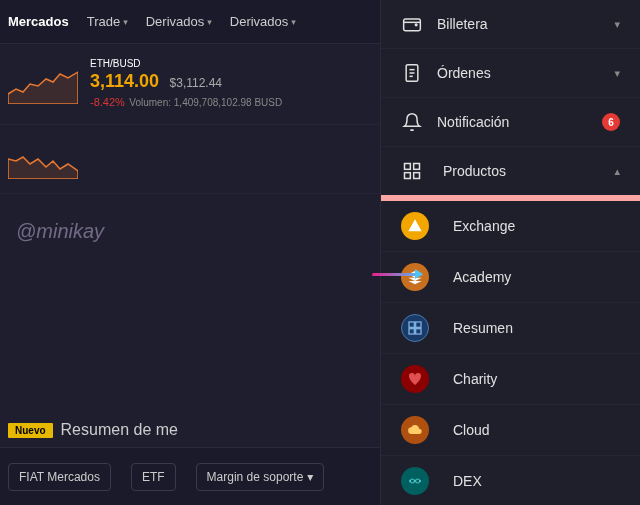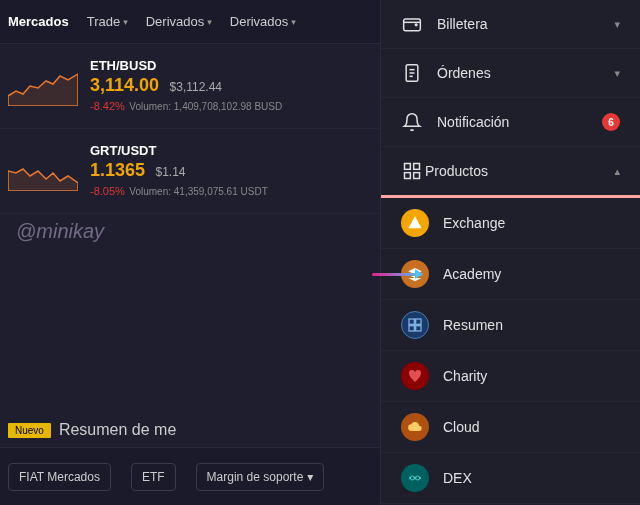--- a/index.html
+++ b/index.html
@@ -71,22 +71,22 @@
       height: 40px;
       margin-right: 12px;
       flex-shrink: 0;
     }
 
     .card-info {
       flex: 1;
     }
     .pair-name {
       color: #fff;
-      font-size: 13px;
-      font-weight: 700;
+      font-size: 10px;
+      font-weight: 400;
       margin-bottom: 2px;
     }
     .price-large {
       color: #f0a500;
       font-size: 18px;
       font-weight: 700;
     }
     .price-usd {
       color: #aaa;
       font-size: 12px;
@@ -121,21 +121,21 @@
       width: 390px;
       display: flex;
       align-items: center;
       padding: 6px 8px;
       gap: 8px;
     }
     .nuevo-badge {
       background: #e6b800;
       color: #000;
       font-size: 10px;
-      font-weight: 400;
+      font-weight: 700;
       padding: 2px 7px;
       border-radius: 1px;
     }
     .resumen-text {
       color: #ccc;
       font-size: 16px;
     }
 
     .tabs-bar {
       position: absolute;
@@ -252,21 +252,21 @@
     
     .submenu-items {
       padding-left: 0;
     }
 
     .submenu-item {
       display: flex;
       align-items: center;
       padding: 11px 20px 11px 20px;
       cursor: pointer;
-      gap: 14px;
+      gap: 24px;
       border-bottom: 1px solid #252535;
     }
 
     .sub-icon {
       width: 28px;
       height: 28px;
       border-radius: 50%;
       display: flex;
       align-items: center;
       justify-content: center;
@@ -280,22 +280,22 @@
       color: #e0e0e0;
       font-size: 14px;
     }
 
     
     .productos-header {
       display: flex;
       align-items: center;
       padding: 13px 20px;
       cursor: pointer;
-      border-bottom: 3px solid #fca5a5;
-      gap: 2px;
+      border-bottom: 6px solid #fca5a5;
+      gap: 20px;
       background: #1e1f2a;
     }
 
     
     .chart-down path { stroke: #e87830; fill: rgba(232,120,48,0.15); }
   </style>
 </head>
 <body>
 
 <div class="main-bg"></div>
@@ -334,31 +334,20 @@
         <span class="price-change">-8.42%</span>
         <span class="volume-text">Volumen: 1,409,708,102.98 BUSD</span>
       </div>
     </div>
   </div>
 
   <div class="market-card">
     <svg class="mini-chart chart-down" viewBox="0 0 70 40">
       <path d="M0,20 L8,22 L15,18 L22,25 L30,20 L38,28 L45,22 L52,30 L60,25 L70,32 L70,40 L0,40 Z" stroke="#e87830" stroke-width="1.5" fill="rgba(232,120,48,0.15)"></path>
     </svg>
-    <div class="card-info">
-      <div class="pair-name">GRT/USDT</div>
-      <div>
-        <span class="price-large">1.1365</span>
-        <span class="price-usd">$1.14</span>
-      </div>
-      <div>
-        <span class="price-change">-8.05%</span>
-        <span class="volume-text">Volumen: 41,359,075.61 USDT</span>
-      </div>
-    </div>
   </div>
 </div>
 
 <div class="watermark">@minikay</div>
 
 <div class="bottom-bar">
   <span class="nuevo-badge">Nuevo</span>
   <span class="resumen-text">Resumen de me</span>
 </div>
 

